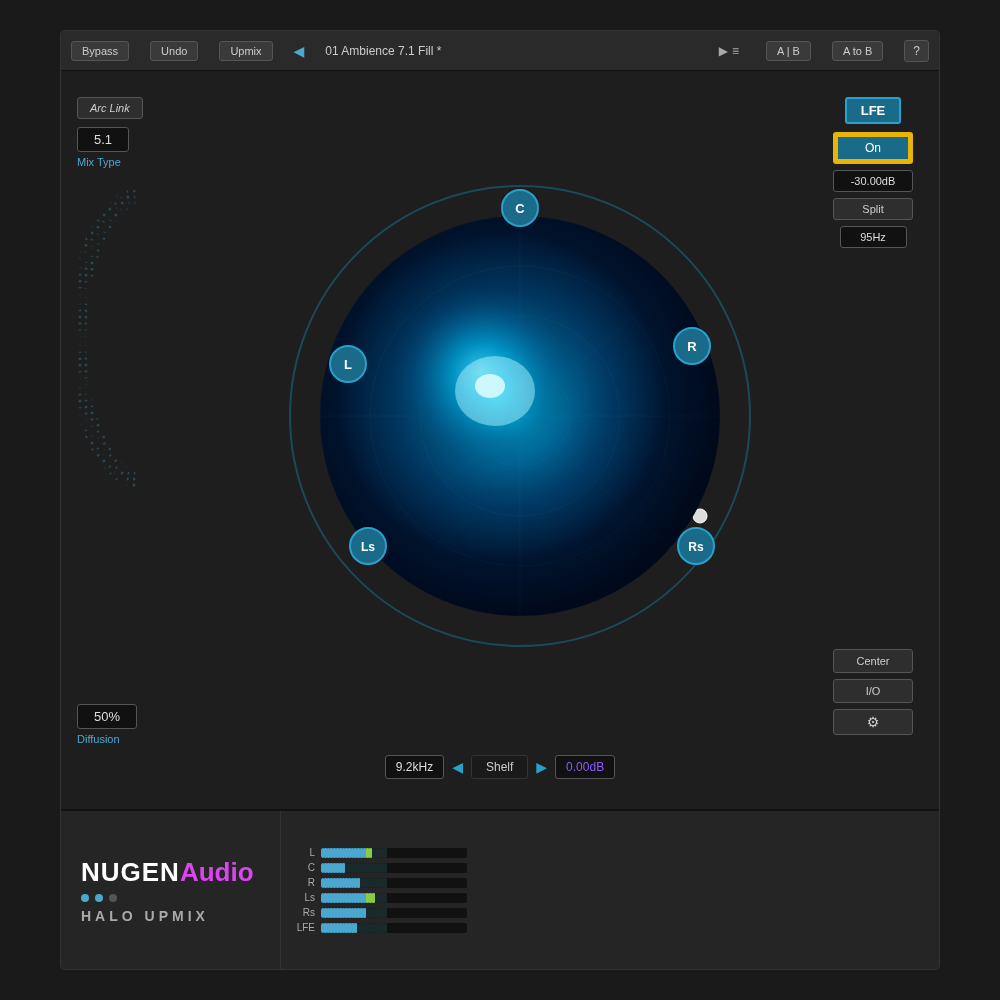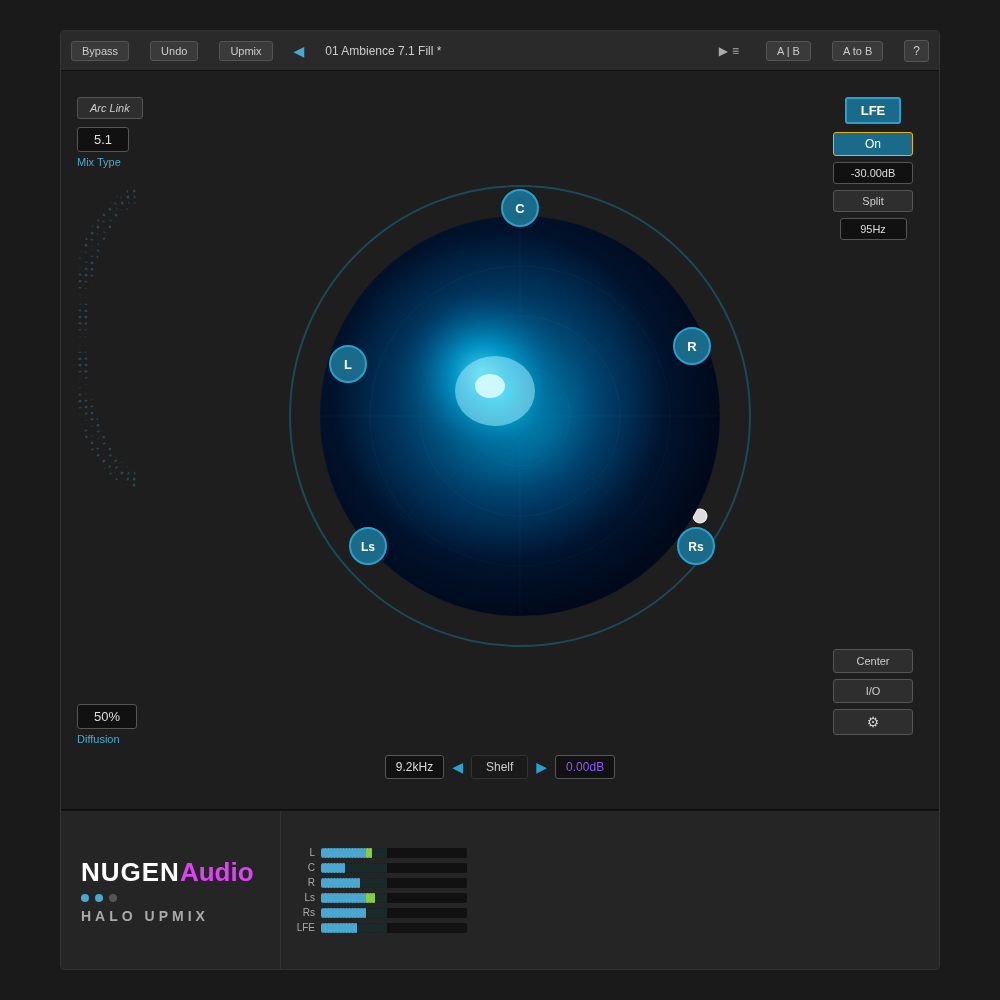--- a/index.html
+++ b/index.html
@@ -179,21 +179,21 @@
       border: 2px solid #2aa0cc;
       color: #fff;
       font-size: 13px;
       font-weight: bold;
       padding: 4px 14px;
       border-radius: 3px;
       margin-bottom: 8px;
     }
     .lfe-on-btn {
       background: #1a6a8a;
-      border: 1px solid #eab308;
+      border: 5px solid #eab308;
       color: #fff;
       font-size: 12px;
       padding: 4px 20px;
       border-radius: 3px;
       cursor: pointer;
       margin-bottom: 6px;
       width: 80px;
       text-align: center;
     }
     .lfe-db-box {

